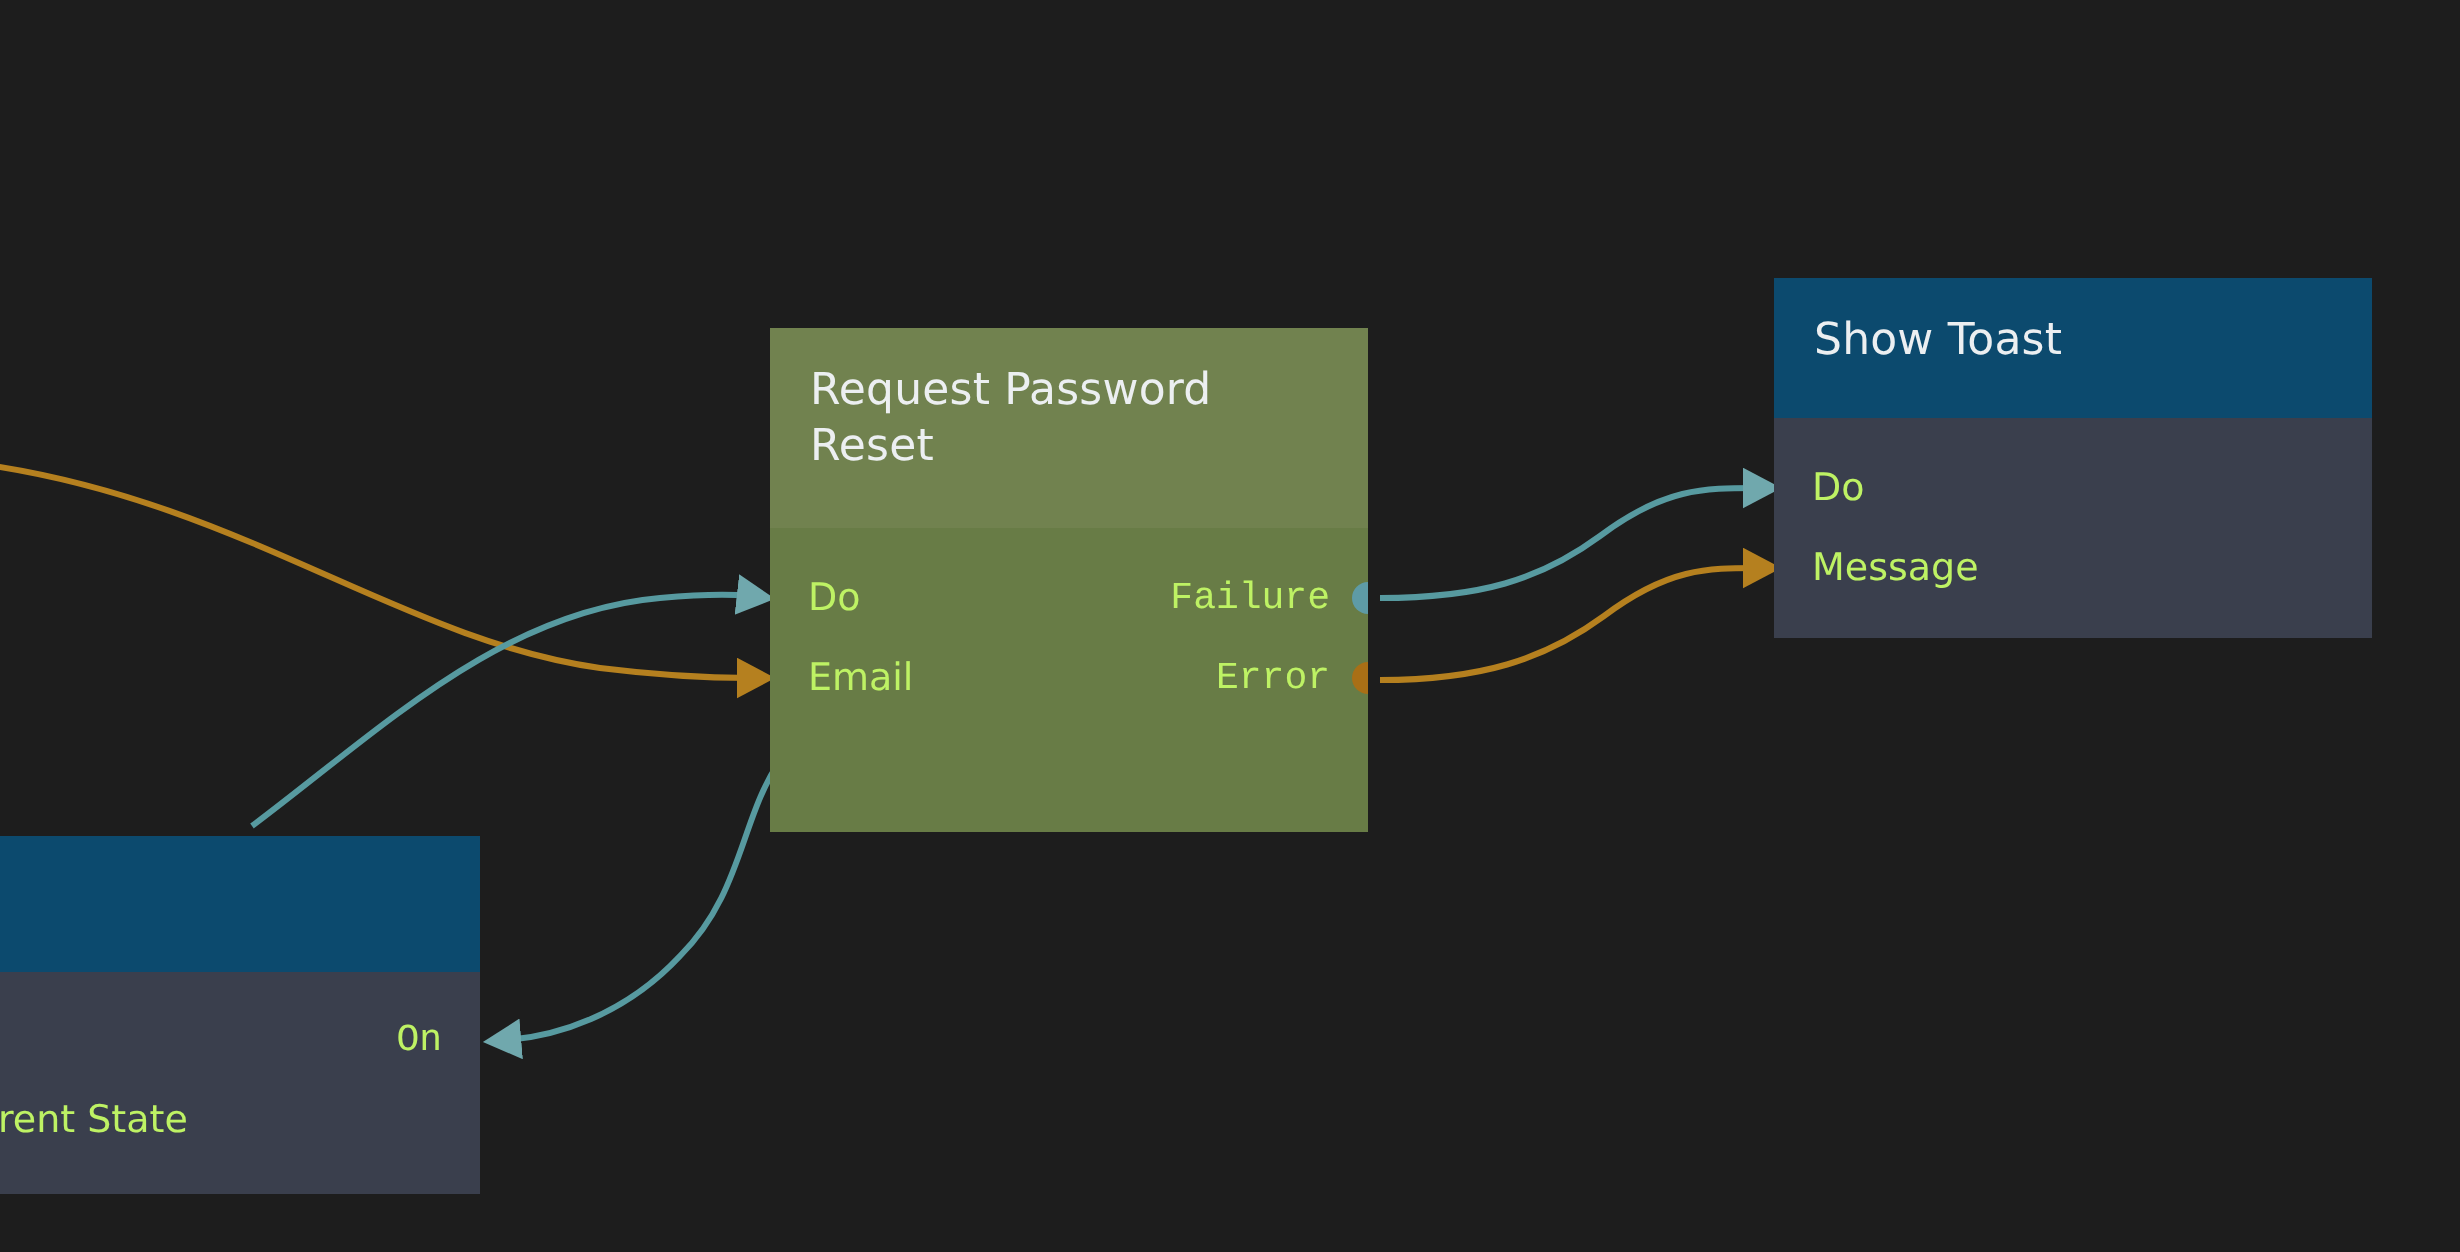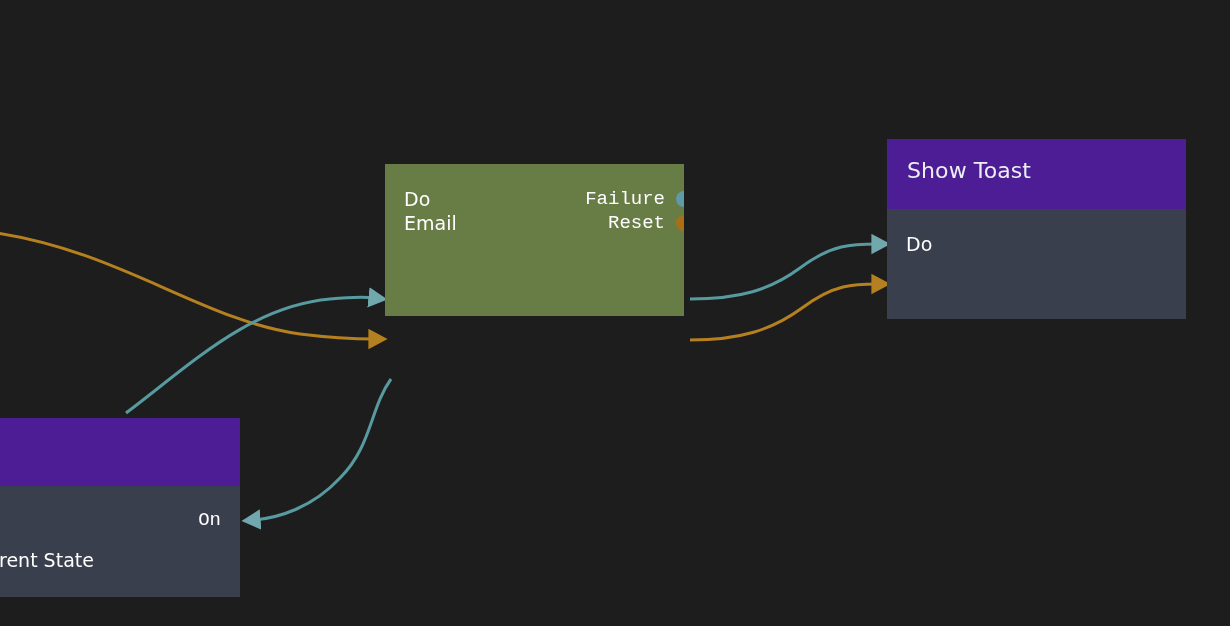--- a/index.html
+++ b/index.html
@@ -41,37 +41,37 @@
   .node-body {
     position: relative;
     box-sizing: border-box;
     width: 100%;
   }
   .port-row {
     position: absolute;
     box-sizing: border-box;
     width: 100%;
     height: 20px;
-    color: #ffffff;
+    color: #bef264;
     font-size: 19px;
     line-height: 20px;
   }
   .port-label {
     position: absolute;
     white-space: nowrap;
   }
   .port-label.in  { left: 19px; }
   .port-label.out { right: 19px; font-family: Liberation Mono, monospace; }
 
   
   .node-green .node-header { background: #71824f; }
   .node-green .node-body   { background: #687c46; }
 
   
-  .node-dark .node-header { background: #4c1d95; }
+  .node-dark .node-header { background: #0c4a6e; }
   .node-dark .node-body   { background: #3a3f4d; }
 
   .port-dot {
     position: absolute;
     width: 16px;
     height: 16px;
     border-radius: 50%;
     margin-top: 2px;
   }
   .port-dot.exec-teal  { background: #5e9ba6; }
@@ -97,41 +97,47 @@
     <path fill="none" stroke="#579aa0" stroke-width="3" marker-end="url(#arrow-teal)" d="M 126 413 C 190 365, 250 306, 330 299 C 352 297, 366 297, 375 298"></path>
 
     <path fill="none" stroke="#579aa0" stroke-width="3" marker-end="url(#arrow-teal)" d="M 391 379 C 370 408, 372 446, 340 478 C 312 508, 278 518, 254 520"></path>
 
     <path fill="none" stroke="#579aa0" stroke-width="3" marker-end="url(#arrow-teal)" d="M 690 299 C 740 299, 770 290, 800 268 C 832 244, 852 244, 878 244"></path>
 
     <path fill="none" stroke="#b5801f" stroke-width="3" marker-end="url(#arrow-orange)" d="M 690 340 C 740 340, 772 330, 802 308 C 834 284, 854 284, 878 284"></path>
   </svg>
 
   <div class="node node-green" style="left:385px; top:164px; width:299px; height:252px;">
+    <div class="node-header" style="height:100px;">
+      <span>Request Password Reset</span>
+    </div>
     <div class="node-body" style="height:152px;">
       <div class="port-row" style="top:25px;">
         <span class="port-label in">Do</span>
         <span class="port-label out">Failure</span>
         <span class="port-dot exec-teal" style="right:-8px; top:0;"></span>
       </div>
-      <div class="port-row" style="top:49px;">
+      <div class="port-row" style="top:65px;">
         <span class="port-label in">Email</span>
-        <span class="port-label out">Reset</span>
+        <span class="port-label out">Error</span>
         <span class="port-dot data-orange" style="right:-8px; top:0;"></span>
       </div>
     </div>
   </div>
 
   <div class="node node-dark" style="left:887px; top:139px; width:299px; height:180px;">
     <div class="node-header" style="height:70px;">
       <span>Show Toast</span>
     </div>
     <div class="node-body" style="height:110px;">
       <div class="port-row" style="top:25px;">
         <span class="port-label in">Do</span>
+      </div>
+      <div class="port-row" style="top:65px;">
+        <span class="port-label in">Message</span>
       </div>
     </div>
   </div>
 
   <div class="node node-dark" style="left:-140px; top:418px; width:380px; height:179px;">
     <div class="node-header" style="height:68px;">
       
     </div>
     <div class="node-body" style="height:111px;">
       <div class="port-row" style="top:24px;">

